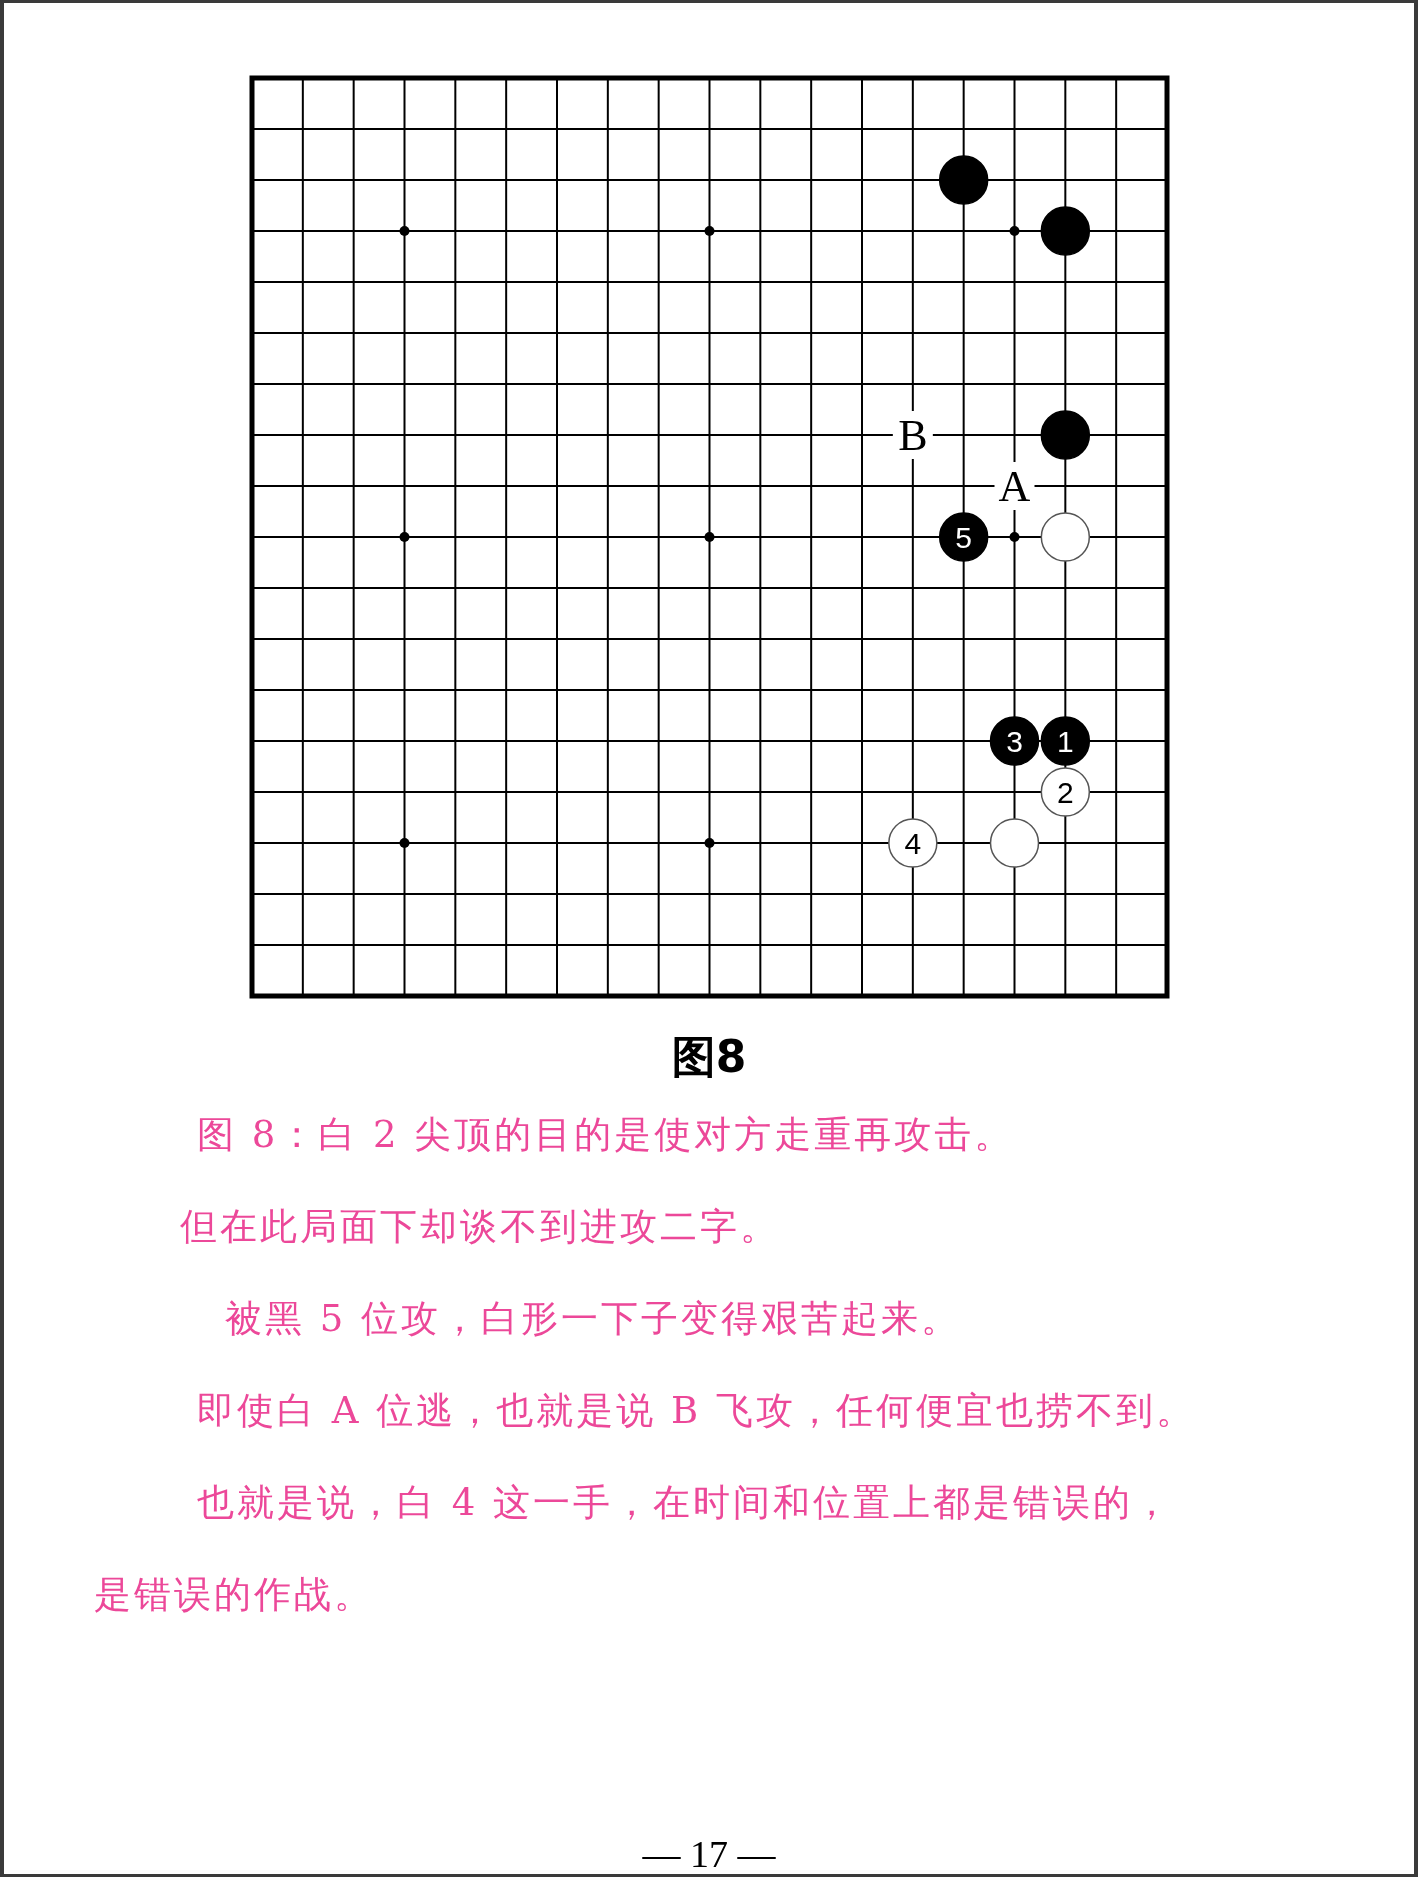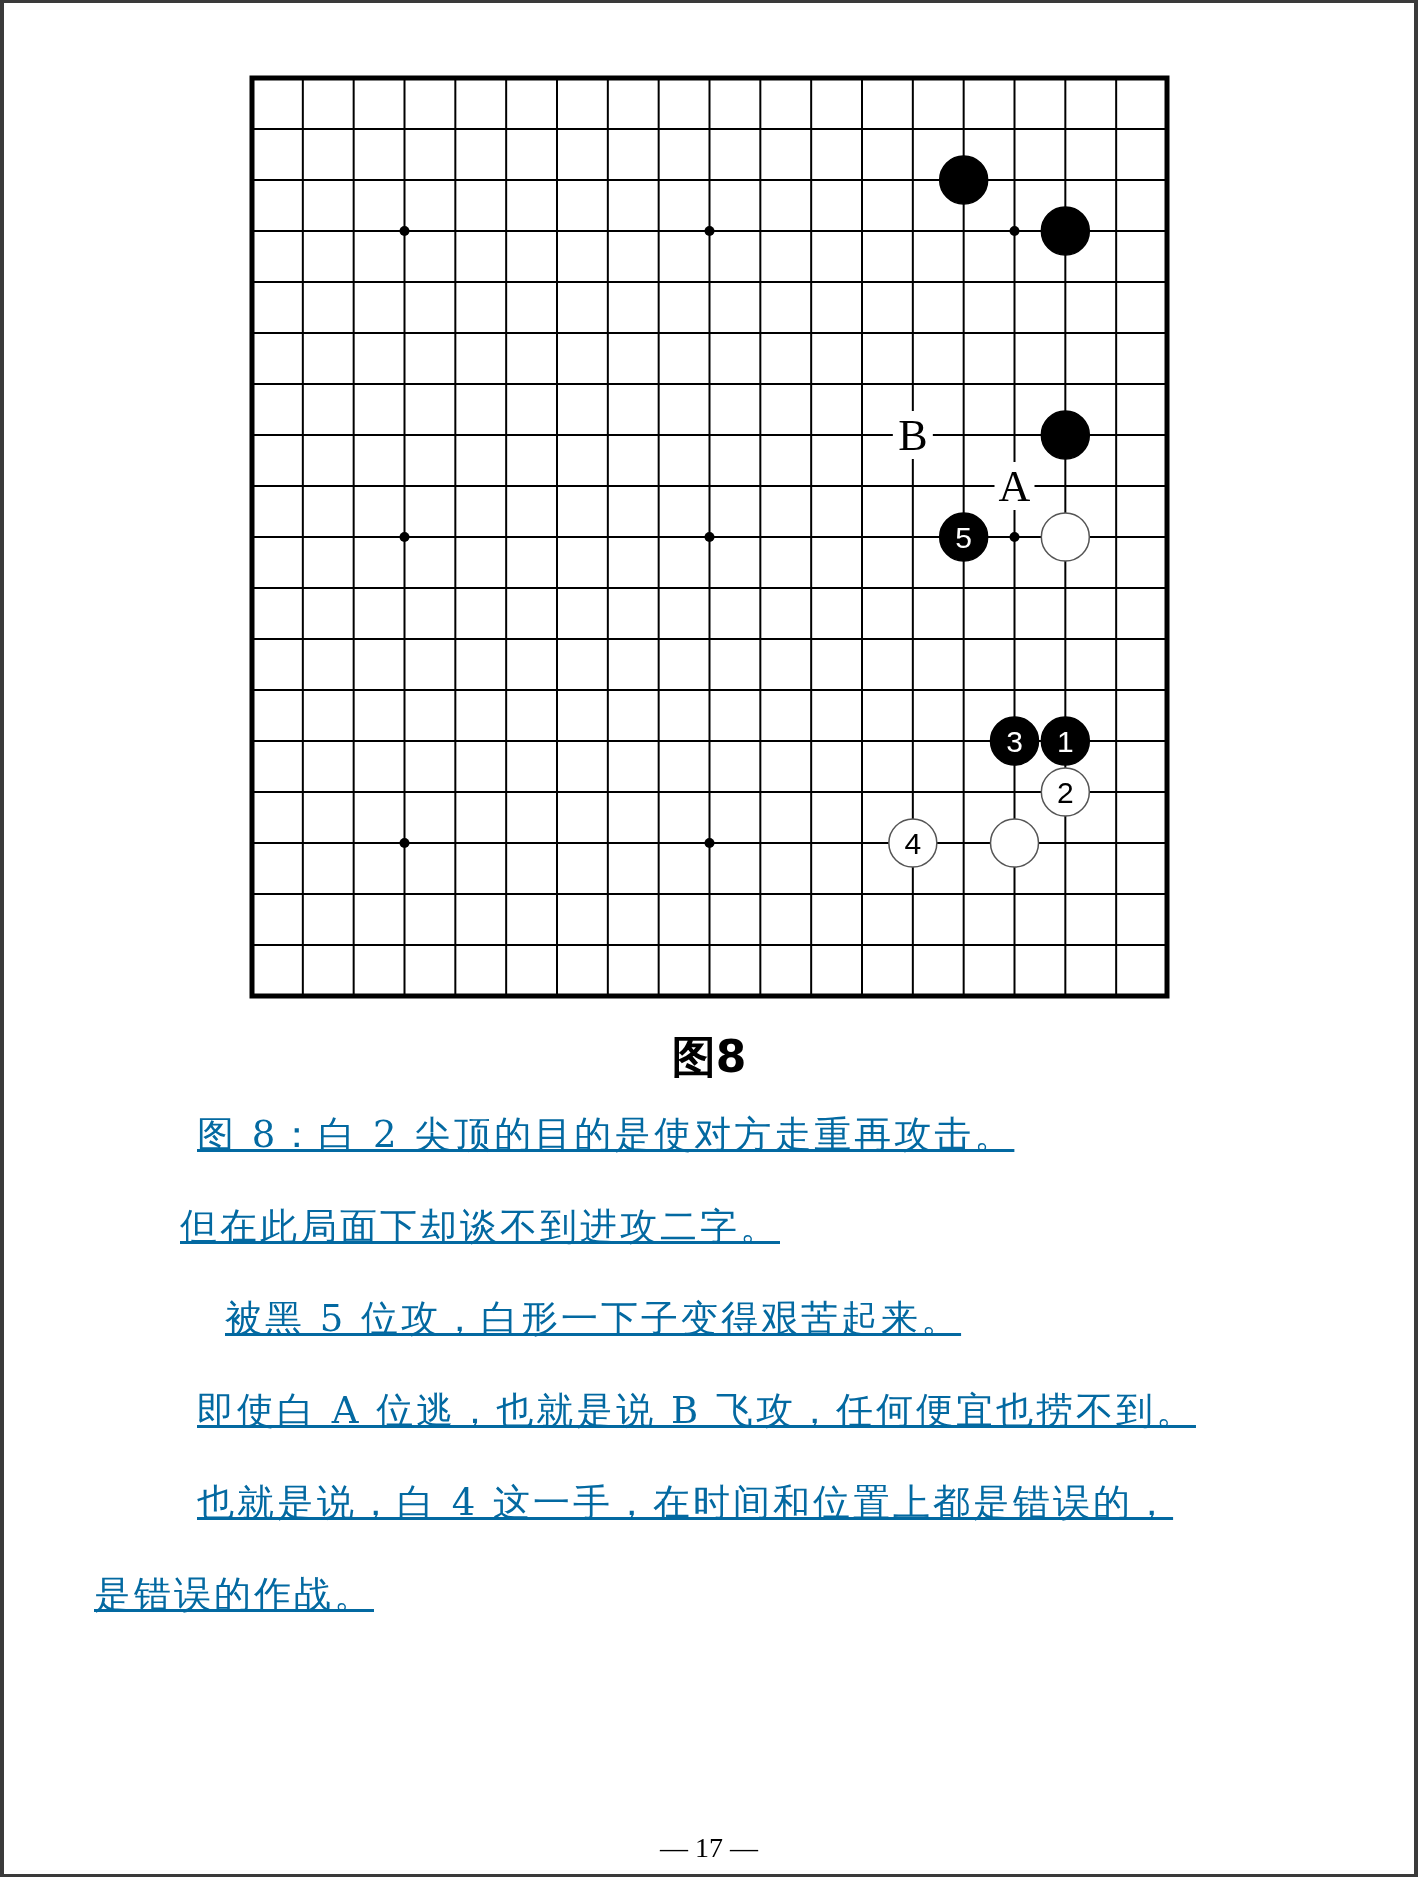--- a/index.html
+++ b/index.html
@@ -17,27 +17,26 @@
     border-bottom: 3px solid #3a3a3a;
     pointer-events: none;
   }
   #board-svg { position: absolute; left: 0; top: 0; }
   .caption {
     position: absolute; left: 0; width: 1418px; top: 1028px;
     text-align: center; font-family: "DejaVu Sans", "Liberation Sans", sans-serif;
     font-size: 44px; font-weight: bold; color: #000;
   }
   .para {
-    position: absolute; font-size: 37px; color: #0369a1; white-space: nowrap;
+    position: absolute; font-size: 37px; color: #ec4899; white-space: nowrap;
     letter-spacing: 3px;
-    text-decoration: underline;
   }
   .page-number {
     position: absolute; left: 0; width: 1418px; top: 1832px; text-align: center;
-    font-family: "Liberation Serif", "DejaVu Serif", serif; font-size: 28px; color: #000;
+    font-family: "Liberation Serif", "DejaVu Serif", serif; font-size: 38px; color: #000;
   }
 </style>
 </head>
 <body>
 
 <div class="page-border"></div>
 
 <svg id="board-svg" width="1418" height="1010" xmlns="http://www.w3.org/2000/svg">
     <g>
       <line x1="302.8333333333333" y1="78" x2="302.8333333333333" y2="996" stroke="#000" stroke-width="2"></line>

